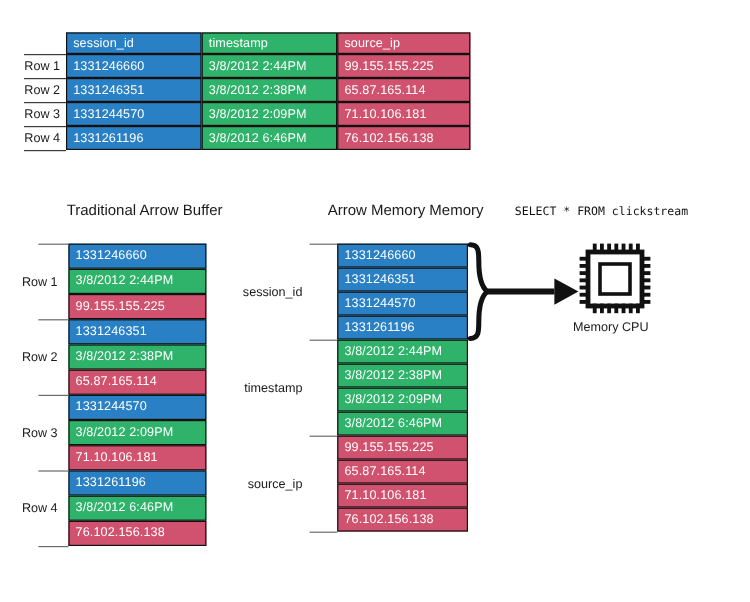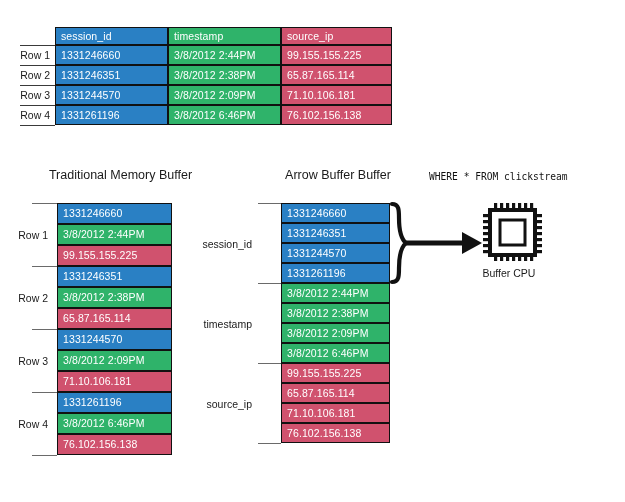--- a/index.html
+++ b/index.html
@@ -135,21 +135,21 @@
     <div class="tbl-tick" style="left:20px; top:85px;  width:35px;"></div>
     <div class="tbl-tick" style="left:20px; top:105px; width:35px;"></div>
     <div class="tbl-tick" style="left:20px; top:125px; width:35px;"></div>
 
     <div class="tbl-row-label" style="left:0px; top:49px;  width:50px;">Row 1</div>
     <div class="tbl-row-label" style="left:0px; top:69px;  width:50px;">Row 2</div>
     <div class="tbl-row-label" style="left:0px; top:89px;  width:50px;">Row 3</div>
     <div class="tbl-row-label" style="left:0px; top:109px; width:50px;">Row 4</div>
   </div>
 
-  <div class="section-title" style="left:33px; top:168px; width:175px; text-align:center;">Traditional Memory Buffer</div>
+  <div class="section-title" style="left:33px; top:168px; width:175px; text-align:center;">Traditional Arrow Buffer</div>
 
   <div>
     <div class="cell c-blue" style="left:57px; top:203px; width:115px; height:21px;">1331246660</div>
     <div class="cell c-green" style="left:57px; top:224px; width:115px; height:21px;">3/8/2012  2:44PM</div>
     <div class="cell c-red" style="left:57px; top:245px; width:115px; height:21px;">99.155.155.225</div>
 
     <div class="cell c-blue" style="left:57px; top:266px; width:115px; height:21px;">1331246351</div>
     <div class="cell c-green" style="left:57px; top:287px; width:115px; height:21px;">3/8/2012  2:38PM</div>
     <div class="cell c-red" style="left:57px; top:308px; width:115px; height:21px;">65.87.165.114</div>
 
@@ -166,21 +166,21 @@
     <div class="buf-tick" style="left:32px; top:329px; width:25px;"></div>
     <div class="buf-tick" style="left:32px; top:392px; width:25px;"></div>
     <div class="buf-tick" style="left:32px; top:455px; width:25px;"></div>
 
     <div class="buf-label" style="left:2px; top:229px; width:46px;">Row 1</div>
     <div class="buf-label" style="left:2px; top:292px; width:46px;">Row 2</div>
     <div class="buf-label" style="left:2px; top:355px; width:46px;">Row 3</div>
     <div class="buf-label" style="left:2px; top:418px; width:46px;">Row 4</div>
   </div>
 
-  <div class="section-title" style="left:268px; top:168px; width:140px; text-align:center;">Arrow Buffer Buffer</div>
+  <div class="section-title" style="left:268px; top:168px; width:140px; text-align:center;">Arrow Memory Memory</div>
 
   <div>
     <div class="cell c-blue" style="left:281px; top:203px; width:109px; height:20px;">1331246660</div>
     <div class="cell c-blue" style="left:281px; top:223px; width:109px; height:20px;">1331246351</div>
     <div class="cell c-blue" style="left:281px; top:243px; width:109px; height:20px;">1331244570</div>
     <div class="cell c-blue" style="left:281px; top:263px; width:109px; height:20px;">1331261196</div>
 
     <div class="cell c-green" style="left:281px; top:283px; width:109px; height:20px;">3/8/2012  2:44PM</div>
     <div class="cell c-green" style="left:281px; top:303px; width:109px; height:20px;">3/8/2012  2:38PM</div>
     <div class="cell c-green" style="left:281px; top:323px; width:109px; height:20px;">3/8/2012  2:09PM</div>
@@ -194,23 +194,23 @@
     <div class="buf-tick" style="left:258px; top:203px; width:23px;"></div>
     <div class="buf-tick" style="left:258px; top:283px; width:23px;"></div>
     <div class="buf-tick" style="left:258px; top:363px; width:23px;"></div>
     <div class="buf-tick" style="left:258px; top:443px; width:23px;"></div>
 
     <div class="buf-label" style="left:196px; top:238px; width:56px;">session_id</div>
     <div class="buf-label" style="left:196px; top:318px; width:56px;">timestamp</div>
     <div class="buf-label" style="left:196px; top:398px; width:56px;">source_ip</div>
   </div>
 
-  <div class="sql" style="left:429px; top:170px;">WHERE * FROM clickstream</div>
-
-  <div class="cpu-label" style="left:474px; top:267px; width:70px;">Buffer CPU</div>
+  <div class="sql" style="left:429px; top:170px;">SELECT * FROM clickstream</div>
+
+  <div class="cpu-label" style="left:474px; top:267px; width:70px;">Memory CPU</div>
 
   <svg class="overlay" viewBox="0 0 625 502" xmlns="http://www.w3.org/2000/svg">
 
     <g>
       <path d="M 392 204
                C 399 204, 399 210, 399 218
                C 399 228, 400 238, 406 243
                C 400 248, 399 258, 399 268
                C 399 276, 399 282, 392 282" fill="none" stroke="#111111" stroke-width="4.2" stroke-linecap="round" stroke-linejoin="round"></path>
     </g>

